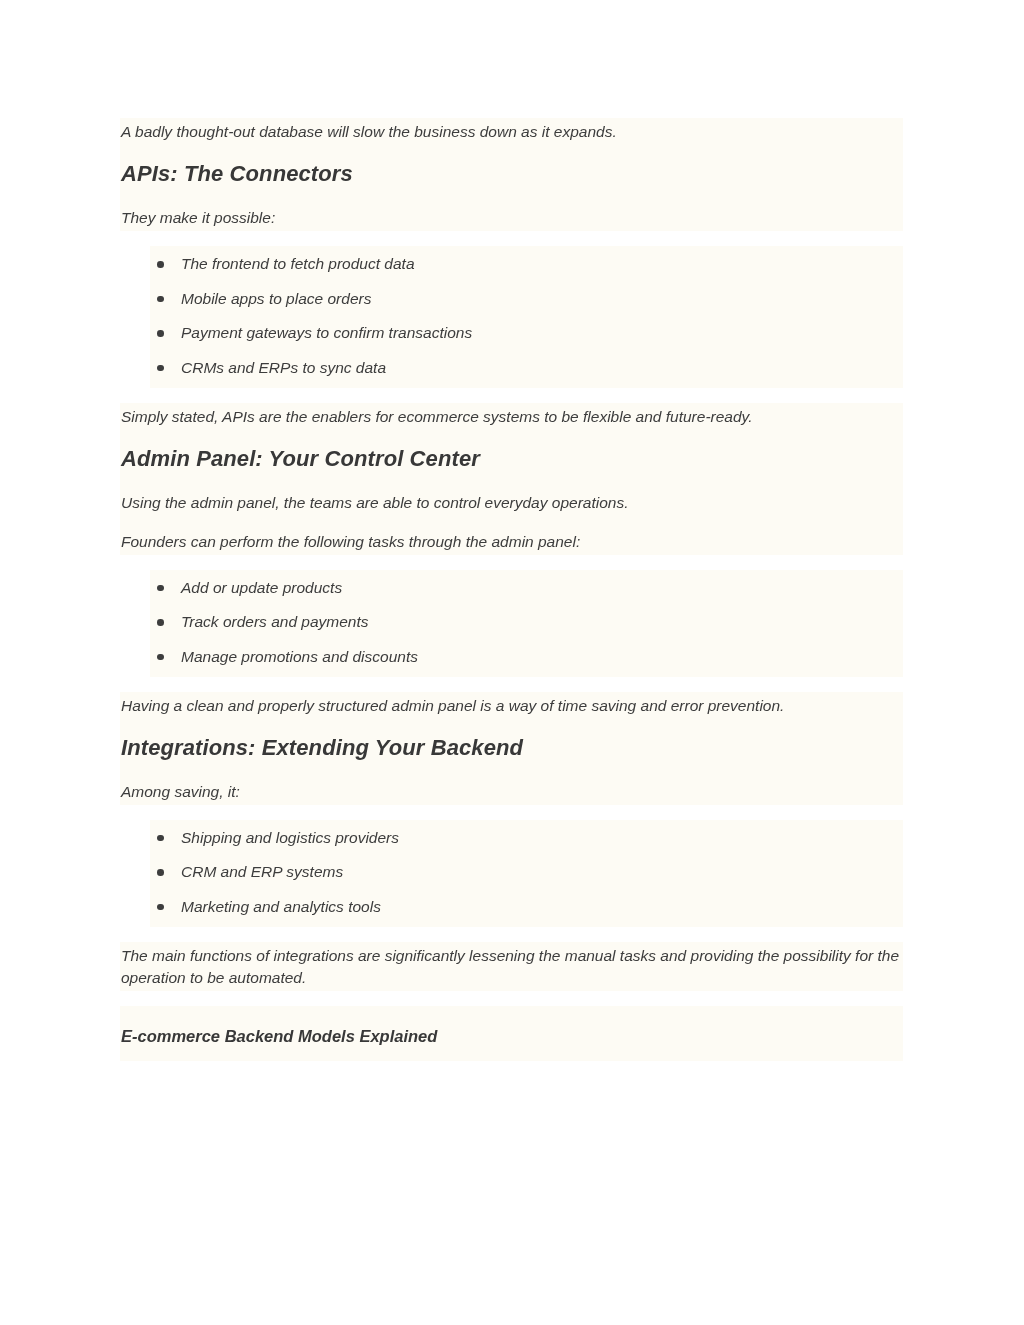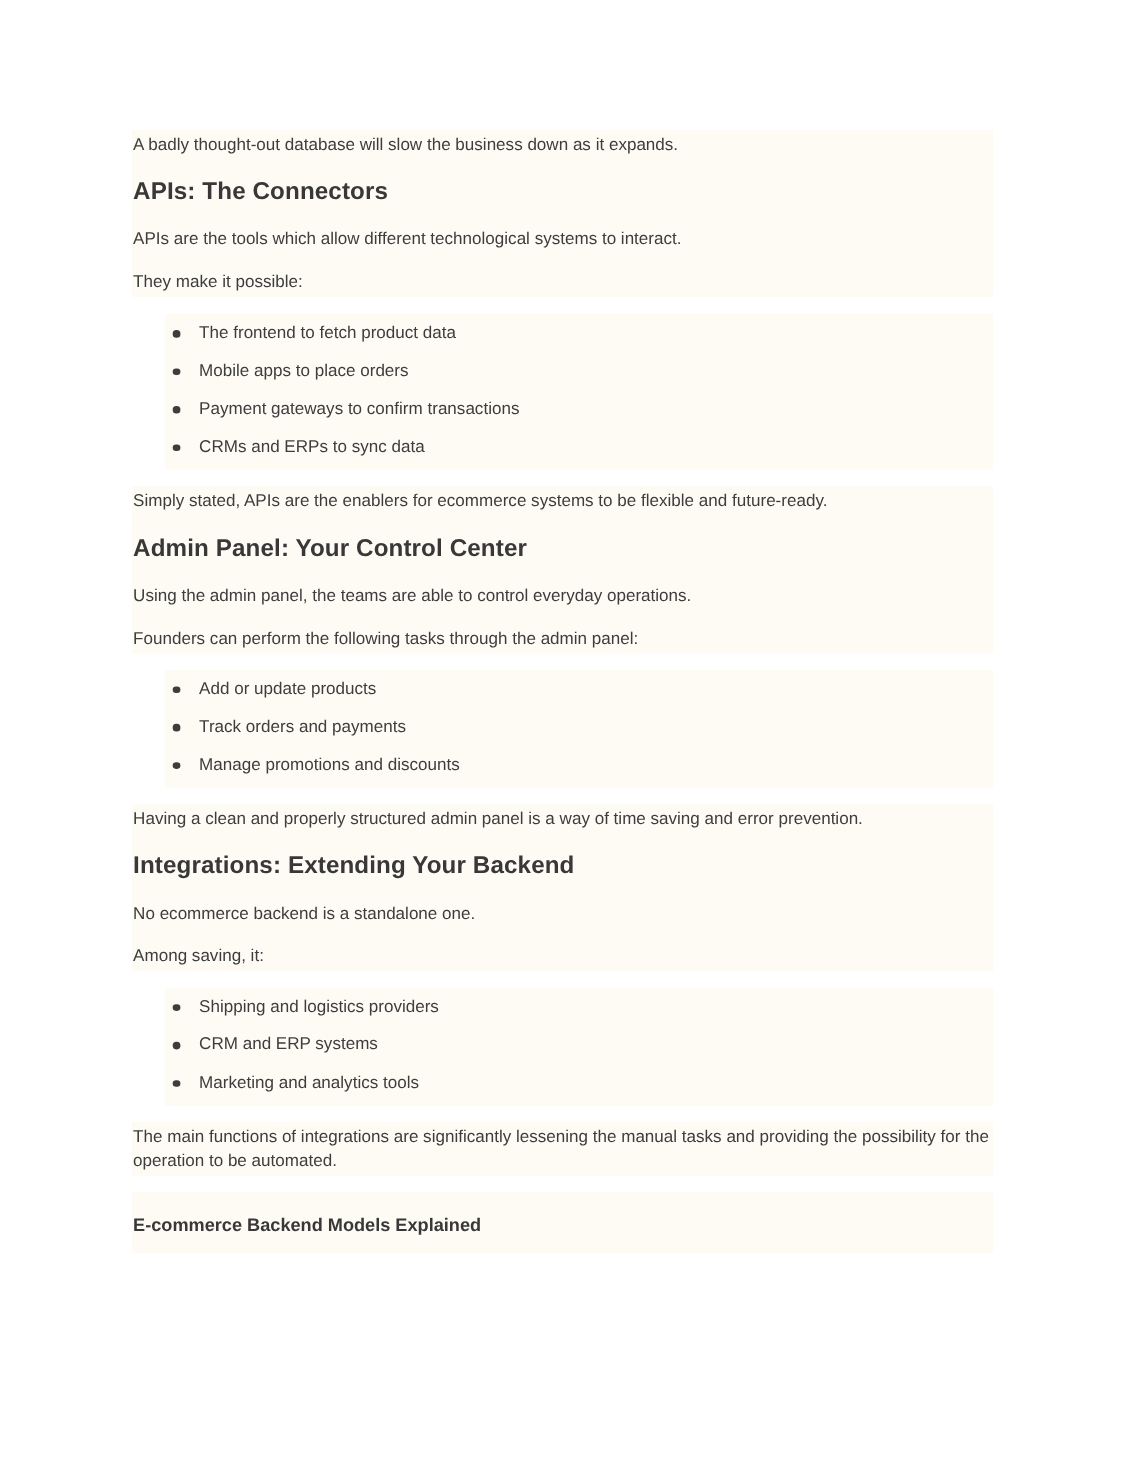--- a/index.html
+++ b/index.html
@@ -1,15 +1,15 @@
 <!DOCTYPE html>
 <html><head>
 <meta charset="utf-8">
 <style>
-  * { box-sizing: border-box; margin: 0; padding: 0; }
+  * { box-sizing: border-box; margin: 0; padding: 0; font-style: italic; }
   html, body { background: #ffffff; }
   body {
     width: 1024px;
     min-height: 1325px;
     font-family: "Liberation Sans", "DejaVu Sans", sans-serif;
     color: #3d3d3d;
     position: relative;
   }
   .content {
     position: absolute;
@@ -85,21 +85,20 @@
   }
 </style>
 </head>
 <body>
 
 <div class="content">
 
   <section class="text-block">
     <p>A badly thought-out database will slow the business down as it expands.</p>
     <h2>APIs: The Connectors</h2>
-    <p>APIs are the tools which allow different technological systems to interact.</p>
     <p>They make it possible:</p>
   </section>
 
   <ul class="bullet-block">
     <li><span class="dot"></span><span>The frontend to fetch product data</span></li>
     <li><span class="dot"></span><span>Mobile apps to place orders</span></li>
     <li><span class="dot"></span><span>Payment gateways to confirm transactions</span></li>
     <li><span class="dot"></span><span>CRMs and ERPs to sync data</span></li>
   </ul>
 
@@ -112,21 +111,20 @@
 
   <ul class="bullet-block">
     <li><span class="dot"></span><span>Add or update products</span></li>
     <li><span class="dot"></span><span>Track orders and payments</span></li>
     <li><span class="dot"></span><span>Manage promotions and discounts</span></li>
   </ul>
 
   <section class="text-block">
     <p>Having a clean and properly structured admin panel is a way of time saving and error prevention.</p>
     <h2>Integrations: Extending Your Backend</h2>
-    <p>No ecommerce backend is a standalone one.</p>
     <p>Among saving, it:</p>
   </section>
 
   <ul class="bullet-block">
     <li><span class="dot"></span><span>Shipping and logistics providers</span></li>
     <li><span class="dot"></span><span>CRM and ERP systems</span></li>
     <li><span class="dot"></span><span>Marketing and analytics tools</span></li>
   </ul>
 
   <section class="paragraph-block">

